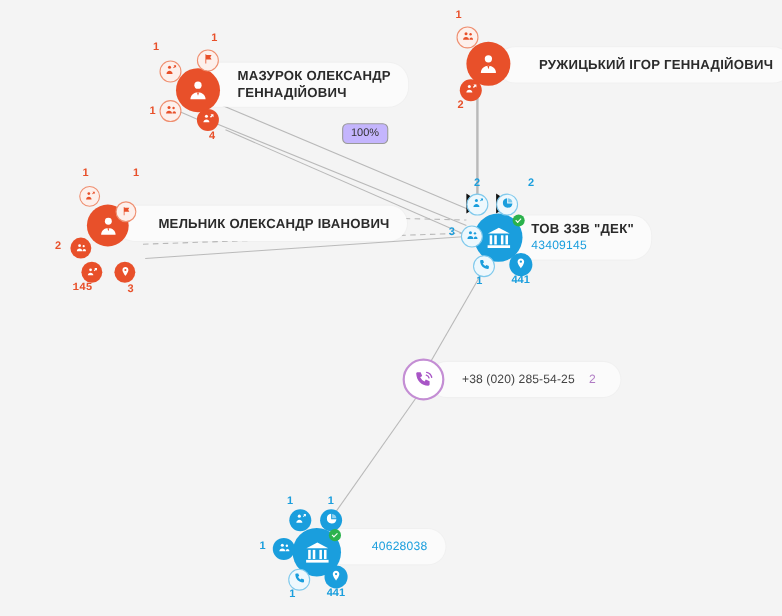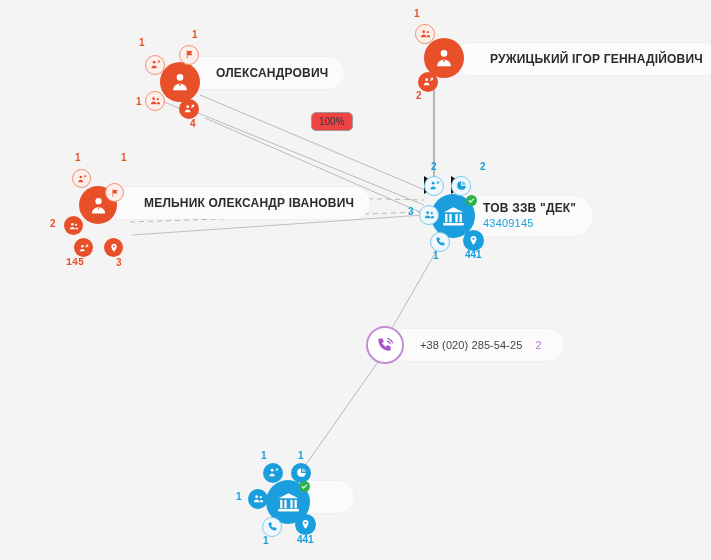--- a/index.html
+++ b/index.html
@@ -68,21 +68,21 @@
     background:#2bb24c;z-index:8;
     display:flex;align-items:center;justify-content:center;
   }
   .verified:after{
     content:"";display:block;width:4px;height:2px;
     border-left:1.4px solid #fff;border-bottom:1.4px solid #fff;
     transform:rotate(-45deg) translate(0.3px,-0.6px);
   }
 
   .badge100{
-    position:absolute;background:#ef4444;
+    position:absolute;background:#c4b5fd;
     border:1px solid #9a9a9a;border-radius:5px;
     font-size:10px;color:#333;
     padding:3px 7px;z-index:9;
   }
 </style>
 </head>
 <body>
 
 <div id="canvas">
 
@@ -112,21 +112,22 @@
     <g fill="#111">
       <polygon points="424,176 438,185 424,194"></polygon>
       <polygon points="451,176 465,185 451,194"></polygon>
     </g>
   </svg>
 
   <div class="badge100" style="left:311px;top:112px;">100%</div>
 
   <div class="node">
     <div class="pill" style="left:178px;top:57px;">
-      <div class="ttl">ОЛЕКСАНДРОВИЧ</div>
+      <div class="ttl">МАЗУРОК ОЛЕКСАНДР</div>
+      <div class="ttl">ГЕННАДІЙОВИЧ</div>
     </div>
 
     <div class="main-circle c-orange" style="left:160px;top:62px;width:40px;height:40px;">
       <span>
         <svg width="22" height="22" viewBox="0 0 24 24" fill="#fff">
           <circle cx="12" cy="7" r="3.6"></circle>
           <path d="M4.5 21c0-4.1 3.4-7 7.5-7s7.5 2.9 7.5 7z"></path>
           <path d="M11 14.2h2l-1 3.3z" fill="#e8502a"></path>
         </svg>
       </span>
@@ -377,20 +378,21 @@
                    c0 .9-.7 1.6-1.6 1.6C9 18.5 3.4 13 3 4.6 3 3.7 3.6 3 4.5 3z"></path>
           <path d="M15 3.2a7.6 7.6 0 0 1 5.8 5.6" stroke="#a855c6" stroke-width="1.6" fill="none" stroke-linecap="round"></path>
           <path d="M14.6 6.4a4.4 4.4 0 0 1 3.1 3.1" stroke="#a855c6" stroke-width="1.6" fill="none" stroke-linecap="round"></path>
         </svg>
       </span>
     </div>
   </div>
 
   <div class="node">
     <div class="pill" style="left:296px;top:481px;padding-left:42px;">
+      <div class="sub">40628038</div>
     </div>
 
     <div class="main-circle c-blue" style="left:266px;top:480px;width:44px;height:44px;">
       <span>
         <svg width="25" height="25" viewBox="0 0 24 24" fill="#fff">
           <path d="M12 3 2.5 8h19z"></path>
           <rect x="4" y="9.5" width="2.2" height="8"></rect>
           <rect x="8" y="9.5" width="2.2" height="8"></rect>
           <rect x="13.8" y="9.5" width="2.2" height="8"></rect>
           <rect x="17.8" y="9.5" width="2.2" height="8"></rect>

